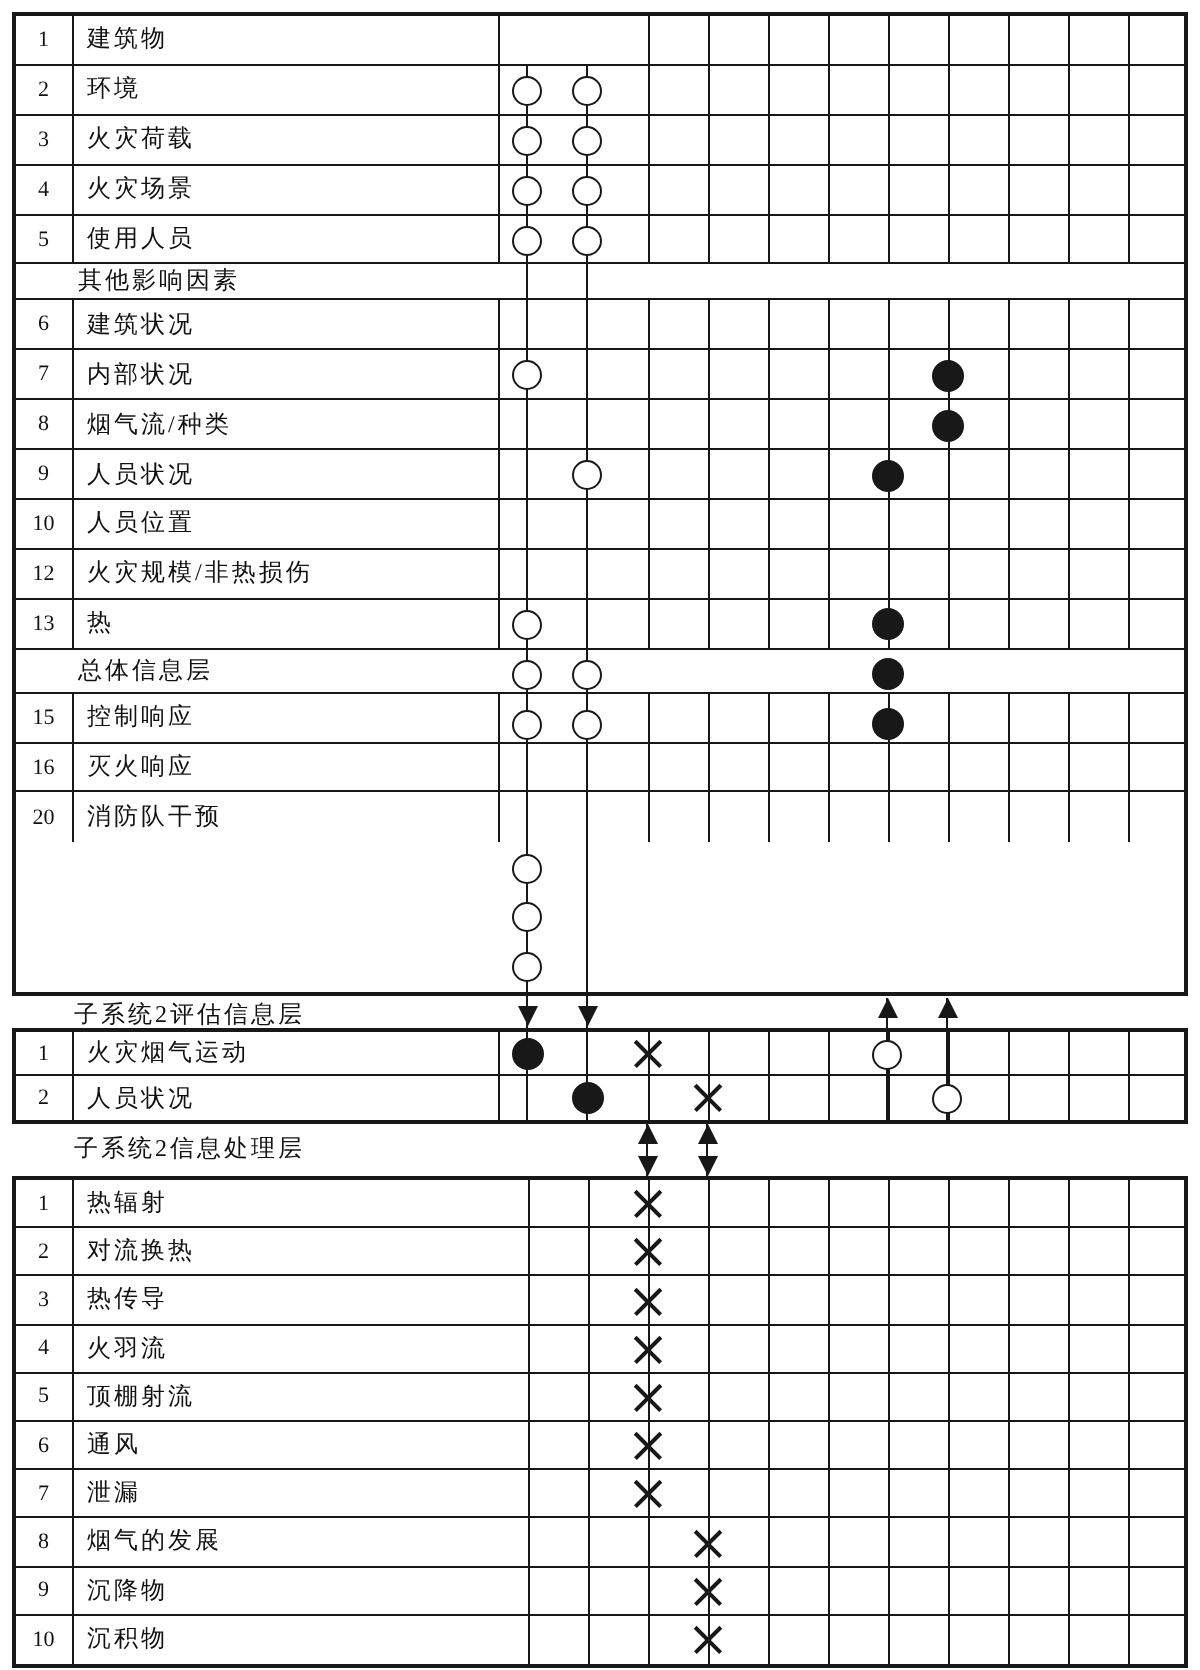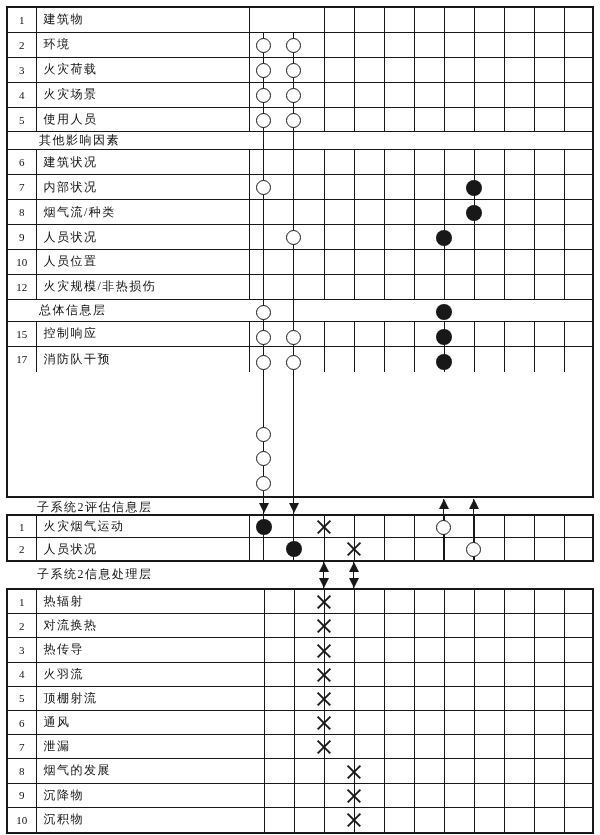--- a/index.html
+++ b/index.html
@@ -226,20 +226,38 @@
         <div class="vline" style="left: 315.5px;"></div>
         <div class="vline" style="left: 345.5px;"></div>
         <div class="vline" style="left: 375.5px;"></div>
         <div class="vline" style="left: 405.5px;"></div>
         <div class="vline" style="left: 435.5px;"></div>
         <div class="vline" style="left: 465.5px;"></div>
         <div class="vline" style="left: 495.5px;"></div>
         <div class="vline" style="left: 525.5px;"></div>
         <div class="vline" style="left: 555.5px;"></div>
       </div>
+      <div class="row" style="height: 24.9px;">
+        <div class="numcell">
+          <div>13</div>
+        </div>
+        <div class="labelcell">
+          <div>热</div>
+        </div>
+        <div class="vline" style="left: 240.5px;"></div>
+        <div class="vline" style="left: 315.5px;"></div>
+        <div class="vline" style="left: 345.5px;"></div>
+        <div class="vline" style="left: 375.5px;"></div>
+        <div class="vline" style="left: 405.5px;"></div>
+        <div class="vline" style="left: 435.5px;"></div>
+        <div class="vline" style="left: 465.5px;"></div>
+        <div class="vline" style="left: 495.5px;"></div>
+        <div class="vline" style="left: 525.5px;"></div>
+        <div class="vline" style="left: 555.5px;"></div>
+      </div>
       <div class="row secrow" style="height: 22px;">
         <div>总体信息层</div>
       </div>
       <div class="row" style="height: 24.9px;">
         <div class="numcell">
           <div>15</div>
         </div>
         <div class="labelcell">
           <div>控制响应</div>
         </div>
@@ -247,23 +265,41 @@
         <div class="vline" style="left: 315.5px;"></div>
         <div class="vline" style="left: 345.5px;"></div>
         <div class="vline" style="left: 375.5px;"></div>
         <div class="vline" style="left: 405.5px;"></div>
         <div class="vline" style="left: 435.5px;"></div>
         <div class="vline" style="left: 465.5px;"></div>
         <div class="vline" style="left: 495.5px;"></div>
         <div class="vline" style="left: 525.5px;"></div>
         <div class="vline" style="left: 555.5px;"></div>
       </div>
+      <div class="row" style="height: 24.9px;">
+        <div class="numcell">
+          <div>16</div>
+        </div>
+        <div class="labelcell">
+          <div>灭火响应</div>
+        </div>
+        <div class="vline" style="left: 240.5px;"></div>
+        <div class="vline" style="left: 315.5px;"></div>
+        <div class="vline" style="left: 345.5px;"></div>
+        <div class="vline" style="left: 375.5px;"></div>
+        <div class="vline" style="left: 405.5px;"></div>
+        <div class="vline" style="left: 435.5px;"></div>
+        <div class="vline" style="left: 465.5px;"></div>
+        <div class="vline" style="left: 495.5px;"></div>
+        <div class="vline" style="left: 525.5px;"></div>
+        <div class="vline" style="left: 555.5px;"></div>
+      </div>
       <div class="row last" style="height: 24.9px;">
         <div class="numcell">
-          <div>17</div>
+          <div>20</div>
         </div>
         <div class="labelcell">
           <div>消防队干预</div>
         </div>
         <div class="vline" style="left: 240.5px;"></div>
         <div class="vline" style="left: 315.5px;"></div>
         <div class="vline" style="left: 345.5px;"></div>
         <div class="vline" style="left: 375.5px;"></div>
         <div class="vline" style="left: 405.5px;"></div>
         <div class="vline" style="left: 435.5px;"></div>

